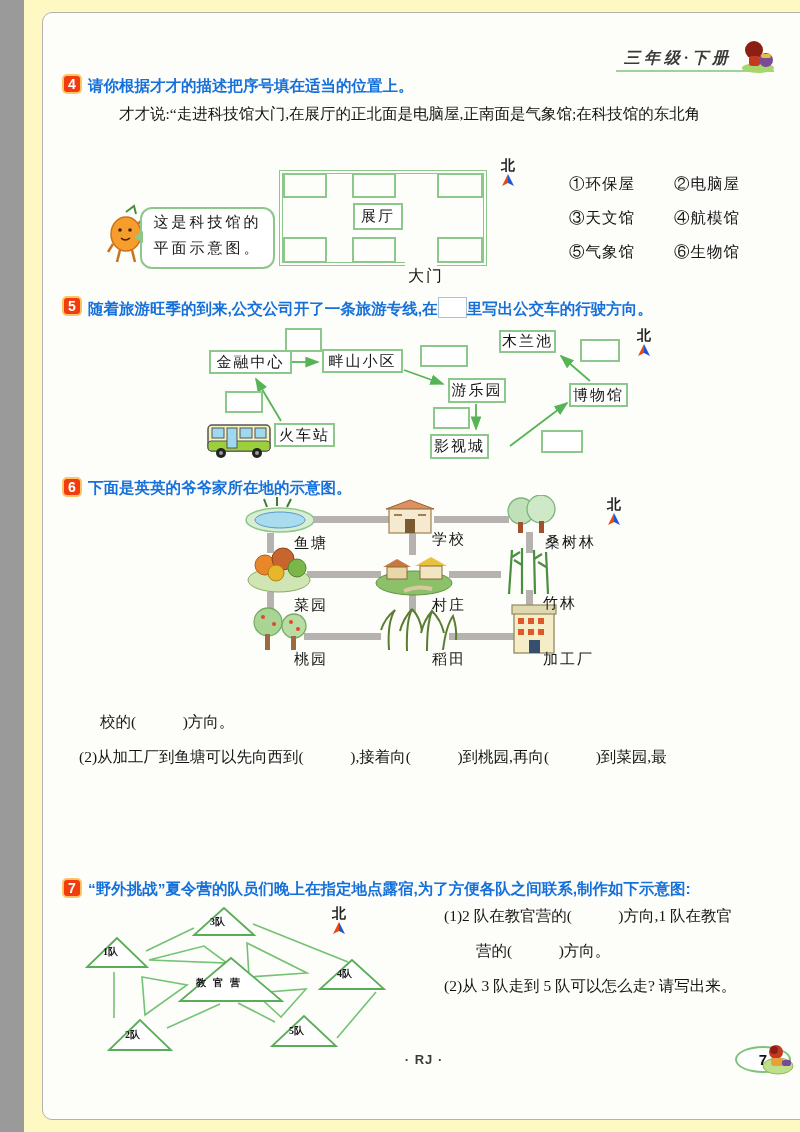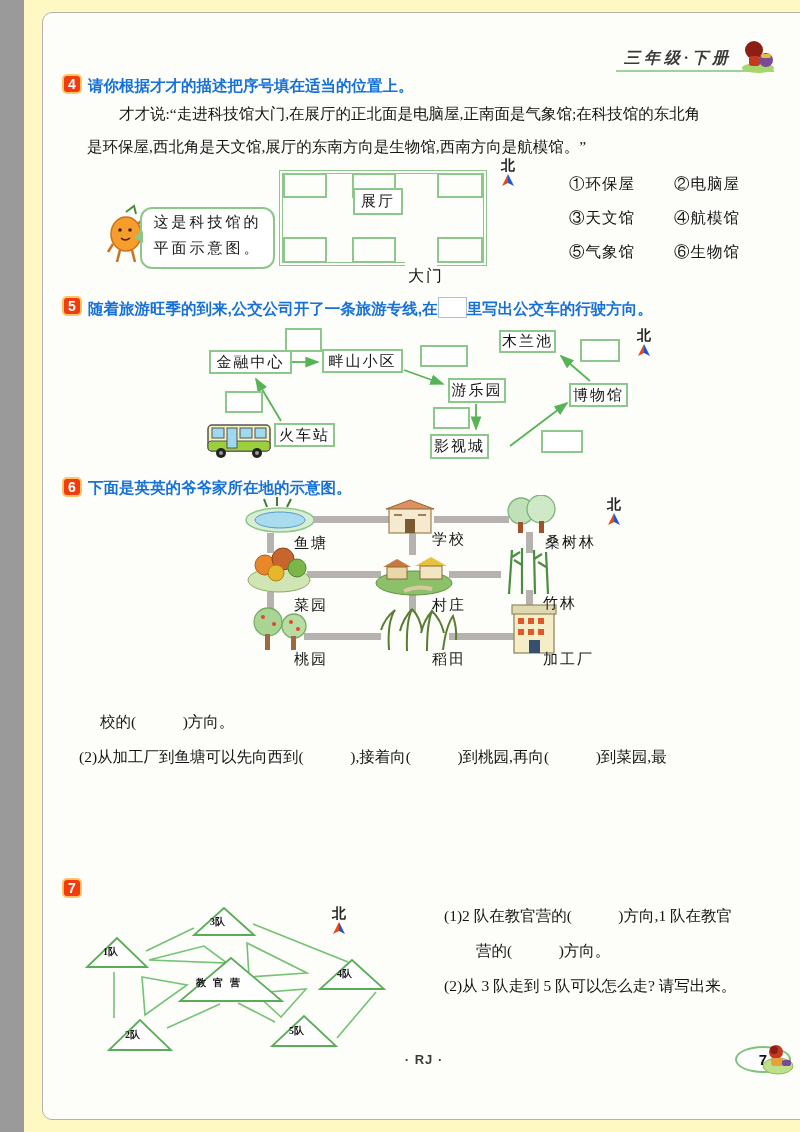--- a/index.html
+++ b/index.html
@@ -51,21 +51,20 @@
     <ellipse cx="22" cy="30" rx="16" ry="5" fill="#a8d66e"></ellipse>
     <circle cx="18" cy="12" r="9" fill="#8c1f14"></circle>
     <rect x="13" y="18" width="11" height="10" rx="3" fill="#c43a20"></rect>
     <circle cx="30" cy="22" r="7" fill="#7a4a97"></circle>
     <rect x="25" y="16" width="10" height="4" rx="2" fill="#e0c040"></rect>
   </svg>
 
   <div class="abs qbadge" style="left:38px;top:74px;">4</div>
   <div class="abs qtitle" style="left:64px;top:76px;">请你根据才才的描述把序号填在适当的位置上。</div>
   <div class="abs body-line" style="left:95px;top:104px;">才才说:“走进科技馆大门,在展厅的正北面是电脑屋,正南面是气象馆;在科技馆的东北角</div>
-  <div class="abs body-line" style="left:63px;top:137px;">是环保屋,西北角是天文馆,展厅的东南方向是生物馆,西南方向是航模馆。”</div>
 
   <svg class="abs" style="left:82px;top:204px;" width="42" height="62">
     <path d="M20 8 L28 2 L30 10" fill="none" stroke="#4a8f3f" stroke-width="2"></path>
     <ellipse cx="20" cy="30" rx="15" ry="17" fill="#f79d2e" stroke="#c9731c" stroke-width="1.5"></ellipse>
     <circle cx="14" cy="26" r="1.8" fill="#40210a"></circle>
     <circle cx="24" cy="26" r="1.8" fill="#40210a"></circle>
     <path d="M15 34 q4 4 9 0" fill="none" stroke="#40210a" stroke-width="1.5"></path>
     <line x1="32" y1="20" x2="40" y2="12" stroke="#c9731c" stroke-width="2.5"></line>
     <line x1="7" y1="40" x2="2" y2="48" stroke="#c9731c" stroke-width="2.5"></line>
     <line x1="14" y1="46" x2="11" y2="58" stroke="#c9731c" stroke-width="2.5"></line>
@@ -76,21 +75,21 @@
     <div>平面示意图。</div>
   </div>
 
   <div class="abs plan-outer" style="left:255px;top:170px;width:208px;height:96px;"></div>
   <div class="abs plan-room" style="left:259px;top:173px;width:44px;height:25px;"></div>
   <div class="abs plan-room" style="left:328px;top:173px;width:44px;height:25px;"></div>
   <div class="abs plan-room" style="left:413px;top:173px;width:46px;height:25px;"></div>
   <div class="abs plan-room" style="left:259px;top:237px;width:44px;height:26px;"></div>
   <div class="abs plan-room" style="left:328px;top:237px;width:44px;height:26px;"></div>
   <div class="abs plan-room" style="left:413px;top:237px;width:46px;height:26px;"></div>
-  <div class="abs label-box" style="left:329px;top:188px;width:50px;height:27px;">
+  <div class="abs label-box" style="left:329px;top:203px;width:50px;height:27px;">
     <span>展厅</span>
   </div>
   <div class="abs" style="left:381px;top:260px;width:32px;height:8px;background:#fdfdfa;"></div>
   <div class="abs map-label" style="left:384px;top:266px;font-size:16px;">大门</div>
   <div class="abs north" style="left:472px;top:158px;">
     <div>北</div>
     <svg width="16" height="13" style="margin:1px auto 0;">
       <polygon points="8,0 2,12 8,9" fill="#e8490f"></polygon>
         <polygon points="8,0 14,12 8,9" fill="#1f55d4"></polygon>
     </svg>
@@ -273,20 +272,21 @@
     <svg width="16" height="13" style="margin:1px auto 0;">
       <polygon points="8,0 2,12 8,9" fill="#e8490f"></polygon>
         <polygon points="8,0 14,12 8,9" fill="#1f55d4"></polygon>
     </svg>
   </div>
 
   <div class="abs body-line" style="left:76px;top:712px;">校的(　　　)方向。</div>
   <div class="abs body-line" style="left:55px;top:747px;">(2)从加工厂到鱼塘可以先向西到(　　　),接着向(　　　)到桃园,再向(　　　)到菜园,最</div>
 
   <div class="abs qbadge" style="left:38px;top:878px;">7</div>
+  <div class="abs qtitle" style="left:64px;top:879px;">“野外挑战”夏令营的队员们晚上在指定地点露宿,为了方便各队之间联系,制作如下示意图:</div>
 
   <svg class="abs" style="left:45px;top:900px;pointer-events:none;" width="350" height="160">
     <g stroke="#74c274" stroke-width="1.6" fill="none">
       <line x1="77" y1="51" x2="125" y2="28"></line>
       <line x1="184" y1="24" x2="279" y2="62"></line>
       <polygon points="80,60 135,46 158,63"></polygon>
       <polygon points="178,43 238,73 180,77"></polygon>
       <polygon points="73,77 118,85 76,115"></polygon>
       <polygon points="186,93 237,89 212,117"></polygon>
       <line x1="45" y1="72" x2="45" y2="118"></line>

